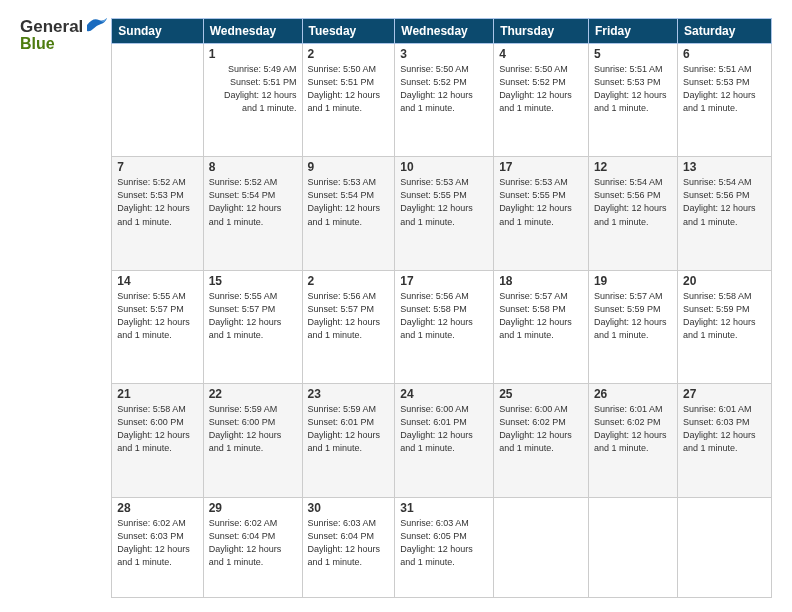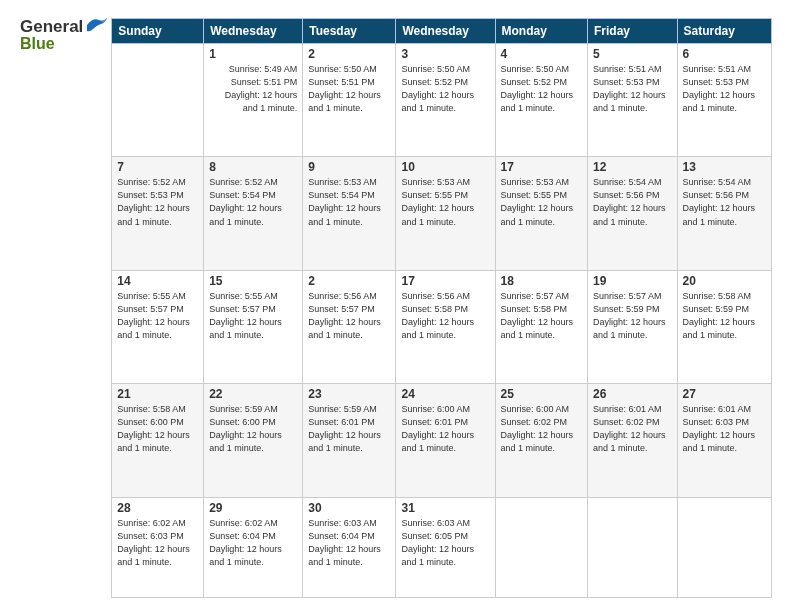--- a/index.html
+++ b/index.html
@@ -113,21 +113,21 @@
     </div>
   </div>
 
   <table class="calendar">
     <thead>
       <tr>
         <th>Sunday</th>
         <th>Wednesday</th>
         <th>Tuesday</th>
         <th>Wednesday</th>
-        <th>Monday</th>
+        <th>Thursday</th>
         <th>Friday</th>
         <th>Saturday</th>
       </tr>
     </thead>
     <tbody id="calendar-body">
     <tr>
           <td class="empty-cell"></td>
           <td>
             <span class="day-number">1</span>
             <div class="day-info" style="white-space: pre-line; text-align: right;">Sunrise: 5:49 AM

